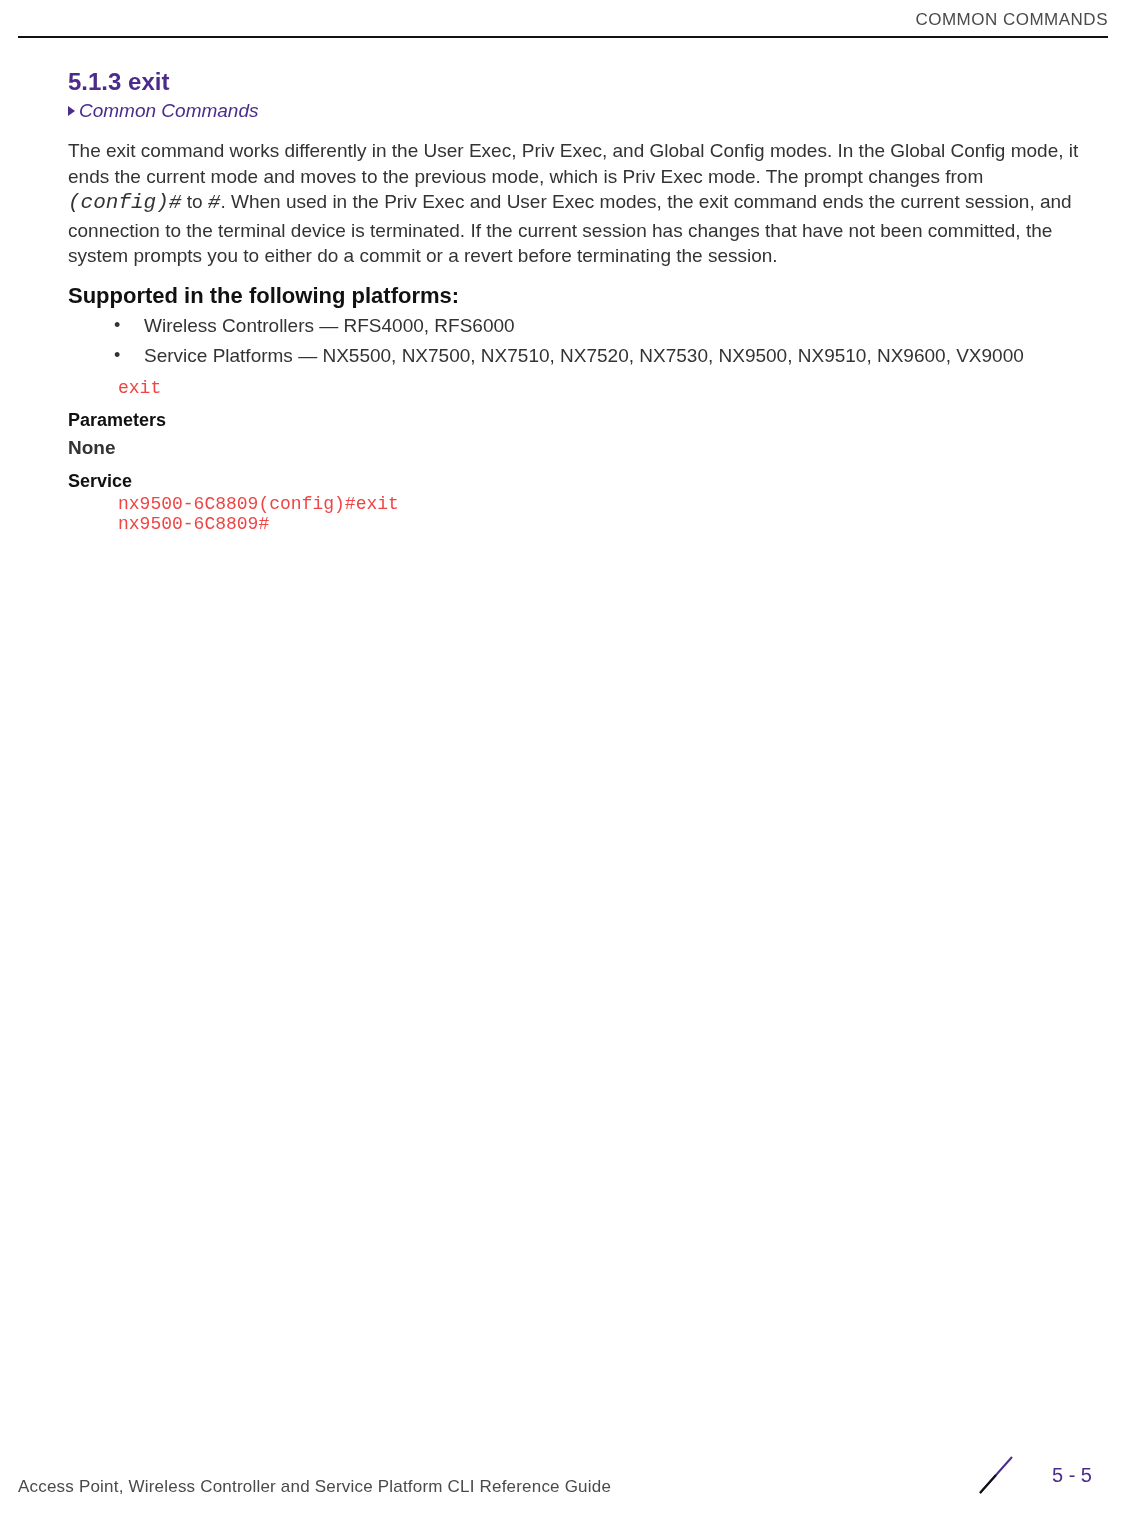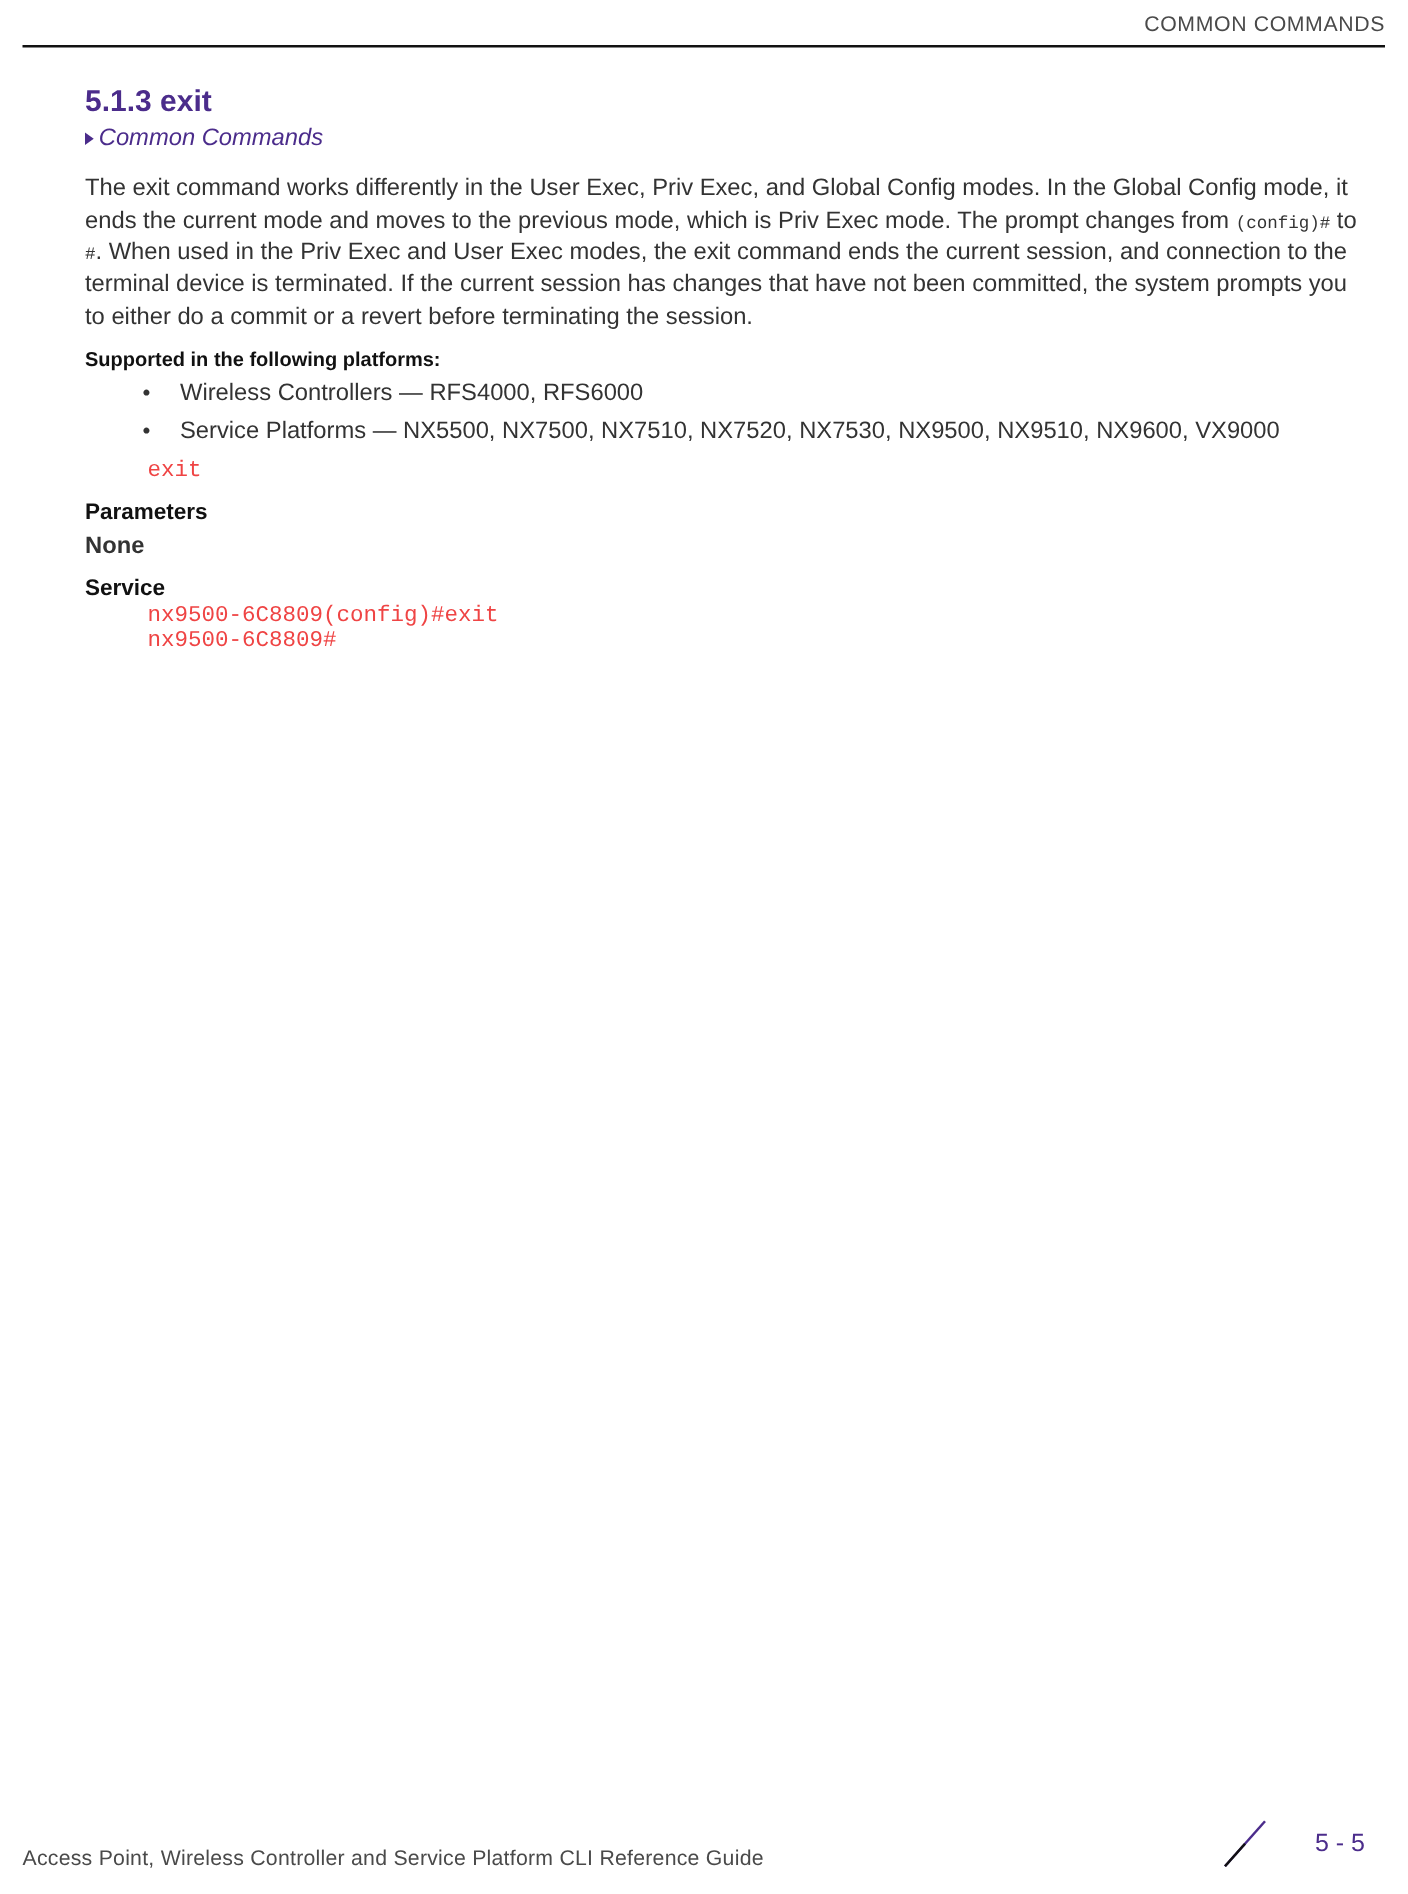--- a/index.html
+++ b/index.html
@@ -73,25 +73,26 @@
     }
     .body-para {
       font-size: 19px;
       line-height: 1.35;
       color: #333;
       margin: 0 0 14px 0;
       font-weight: 300;
     }
     .body-para .mono {
       font-family: "Courier New", monospace;
-      font-size: 14px;
+      font-size: 21px;
+      font-style: italic;
     }
     .h-supported {
       font-weight: 700;
-      font-size: 16px;
+      font-size: 22px;
       margin: 6px 0 4px 0;
       color: #111;
     }
     ul.platforms {
       list-style: none;
       padding: 0 0 0 46px;
       margin: 0 0 10px 0;
     }
     ul.platforms li {
       position: relative;

